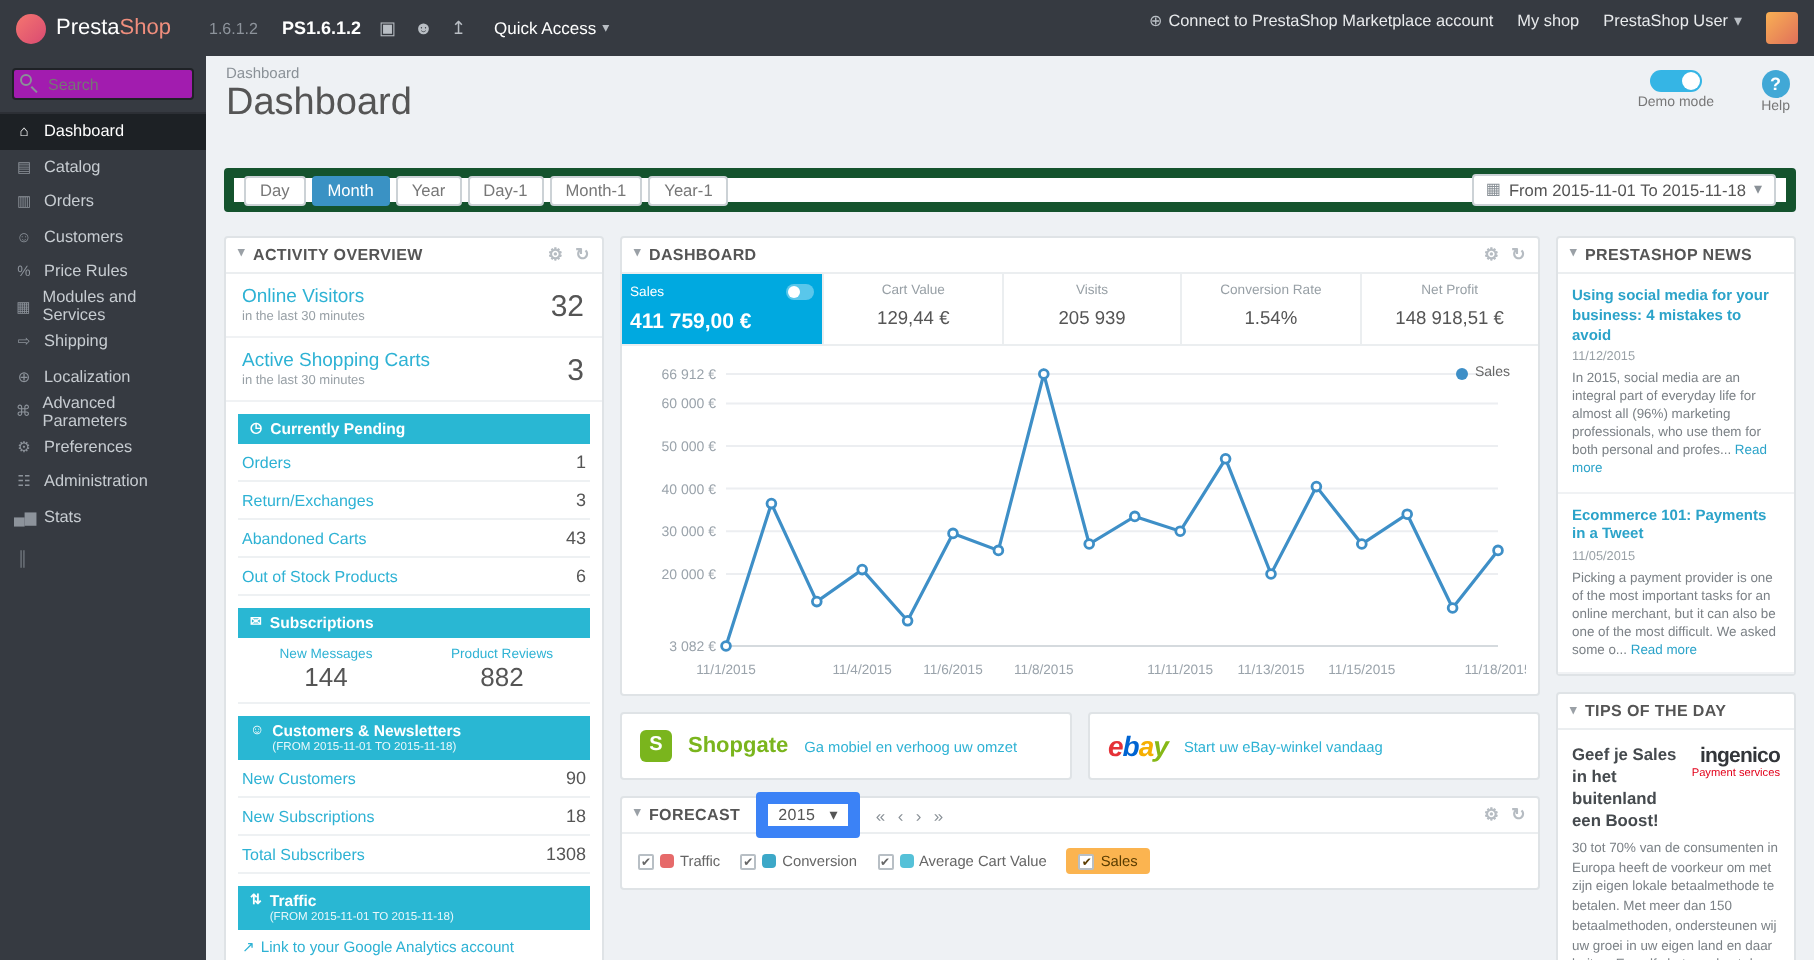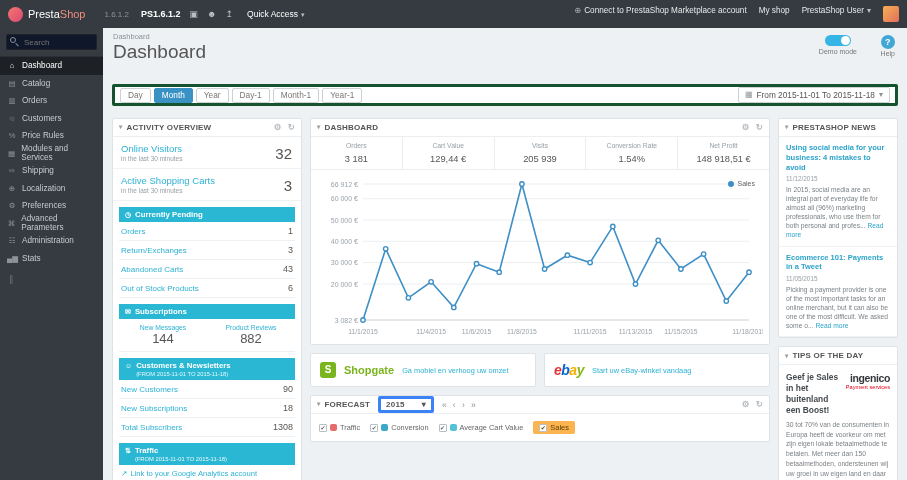--- a/index.html
+++ b/index.html
@@ -30,21 +30,21 @@
   .quick{margin-left:14px;font-size:8.5px;display:flex;align-items:center;gap:3px;cursor:pointer}
   .quick .i-caret{font-size:7px;color:#b9bec4}
   .tb-right{margin-left:auto;display:flex;align-items:flex-start;gap:12px;padding-right:8px}
   .tb-link{font-size:8.2px;color:#e8eaec;cursor:pointer;display:flex;align-items:center;gap:3px}
   .tb-link .ic{color:#b9bec4;font-size:8px}
   .avatar{width:16px;height:16px;border-radius:2px;background:linear-gradient(135deg,#f9b054,#e0705a)}
 
   
   .sidebar{position:absolute;top:28px;left:0;width:103px;height:452px;background:#363a41}
   .search-box{position:relative;padding:6px;border-bottom:1px solid #2c2f35}
-  .search{width:100%;height:16px;background:#0f172a;border:1px solid #1f2226;color:#ccc;
+  .search{width:100%;height:16px;background:#a21caf;border:1px solid #1f2226;color:#ccc;
     font-size:8px;padding:0 4px 0 17px;border-radius:2px}
   .mag{position:absolute;left:10px;top:50%;margin-top:-5px;width:6px;height:6px;
     border:1px solid #8a9197;border-radius:50%}
   .mag::after{content:"";position:absolute;left:4.5px;top:4.5px;width:4px;height:1px;
     background:#8a9197;transform:rotate(45deg);transform-origin:0 0}
   .nav-item{display:flex;align-items:center;gap:5px;height:17.5px;padding:0 7px;
     font-size:8.2px;color:#c7ccd1;cursor:pointer}
   .nav-item.active{background:#1d2125;color:#fff}
   .nav-ico{width:10px;text-align:center;font-size:7.5px;color:#8d939b}
   .nav-item.active .nav-ico{color:#fff}
@@ -59,21 +59,21 @@
   .toggle::after{content:"";position:absolute;right:1px;top:1px;width:9px;height:9px;
     background:#fff;border-radius:50%}
   .demo-label{font-size:7px;color:#777;margin-top:2px}
   .help{position:absolute;top:7px;right:12px;text-align:center;cursor:pointer}
   .help-circle{width:14px;height:14px;border-radius:50%;background:#41a8d6;margin:0 auto;
     color:#fff;font-size:9px;font-weight:bold;line-height:14px;text-align:center}
   .help-circle::before{content:"?"}
   .help-label{font-size:7px;color:#777;margin-top:1px}
 
   .toolbar{position:absolute;top:56px;left:9px;right:9px;height:22px;background:#fff;
-    border:3px solid #14532d;display:flex;align-items:center;padding:0 5px;border-radius:2px}
+    border:5px solid #14532d;display:flex;align-items:center;padding:0 5px;border-radius:2px}
   .range-btn{height:15px;padding:0 7px;border:1px solid #ccd2d6;background:#fff;color:#777;
     font-size:8.3px;margin-right:3px;border-radius:2px;cursor:pointer;font-family:inherit}
   .range-btn.active{background:#3a92c4;border-color:#35810f0;border-color:#3a92c4;color:#fff}
   .date-picker{margin-left:auto;display:flex;align-items:center;gap:4px;border:1px solid #ccd2d6;
     height:16px;padding:0 6px;font-size:8.3px;color:#555;border-radius:2px;background:#fff;cursor:pointer}
   .date-picker .ic{color:#8a9197;font-size:8px}
 
   .col-left{position:absolute;top:90px;left:9px;width:190px}
   .col-mid{position:absolute;top:90px;left:207px;width:460px}
   .col-right{position:absolute;top:90px;left:675px;width:120px}
@@ -129,22 +129,22 @@
   .promo{flex:1;background:#fff;border:1px solid #dfe3e6;height:34px;display:flex;
     align-items:center;padding:0 9px;gap:8px;border-radius:2px;cursor:pointer}
   .sg-badge{width:16px;height:16px;background:#7ab51d;color:#fff;border-radius:3px;
     font-weight:bold;text-align:center;line-height:16px;font-size:10px}
   .sg-text{color:#7ab51d;font-weight:bold;font-size:11px}
   .ebay-logo{font-weight:bold;font-style:italic;font-size:14px;letter-spacing:-.5px}
   .eb-e{color:#e53238}.eb-b{color:#0064d2}.eb-a{color:#f5af02}.eb-y{color:#86b817}
   .promo-link{font-size:7.4px;color:#2eb2d4;text-decoration:none}
 
   
-  .year-select{border:3px solid #3b82f6;font-size:8px;padding:1px 5px;margin-left:8px;color:#555;
-    display:flex;gap:17px;align-items:center;border-radius:2px;font-weight:bold;cursor:pointer}
+  .year-select{border:6px solid #3b82f6;font-size:8px;padding:1px 5px;margin-left:8px;color:#555;
+    display:flex;gap:7px;align-items:center;border-radius:2px;font-weight:normal;cursor:pointer}
   .pager{margin-left:8px;color:#8a9197;font-size:8.5px;display:flex;gap:6px;font-weight:normal}
   .pager span{cursor:pointer}
   .fc-legend{display:flex;align-items:center;gap:10px;padding:7px 8px;font-size:7.4px;color:#666}
   .fc-item{display:flex;align-items:center;gap:3px;cursor:pointer}
   .cb{width:8px;height:8px;border:1px solid #b8bfc5;background:#fff;display:inline-block;
     position:relative;border-radius:1px}
   .cb::after{content:"✔";font-size:6px;color:#666;position:absolute;top:-1px;left:0.5px}
   .dot{width:7px;height:7px;border-radius:2px;display:inline-block}
   .d-traffic{background:#e66a6a}.d-conv{background:#3ca8c8}.d-acv{background:#55c1d8}
   .fc-item.sales{background:#fbb450;border-radius:2px;padding:2px 6px;color:#5a3c00}
@@ -228,26 +228,26 @@
   </div>
   <div class="nav-item">
     <span class="nav-ico ic i-shipping"></span>
     <span>Shipping</span>
   </div>
   <div class="nav-item">
     <span class="nav-ico ic i-local"></span>
     <span>Localization</span>
   </div>
   <div class="nav-item">
+    <span class="nav-ico ic i-adv"></span>
+    <span>Advanced Parameters</span>
+  </div>
+  <div class="nav-item">
     <span class="nav-ico ic i-prefs"></span>
     <span>Preferences</span>
-  </div>
-  <div class="nav-item">
-    <span class="nav-ico ic i-adv"></span>
-    <span>Advanced Parameters</span>
   </div>
   <div class="nav-item">
     <span class="nav-ico ic i-admin"></span>
     <span>Administration</span>
   </div>
   <div class="nav-item">
     <span class="nav-ico ic i-stats"></span>
     <span>Stats</span>
   </div>
   <div class="collapse ic i-pause"></div>
@@ -383,23 +383,26 @@
     <section class="panel">
       <div class="panel-h">
         <span class="ph-ico ic i-caret"></span>
         <span>DASHBOARD</span>
         <span class="panel-tools">
           <span class="ic i-gear"></span>
           <span class="ic i-refresh"></span>
         </span>
       </div>
       <div class="stats">
-        <div class="stat">
-          <div class="s-lbl">Orders</div>
-          <div class="s-val">3 181</div>
+        <div class="stat active">
+          <div class="s-lbl">
+            <span>Sales</span>
+            <span class="mini-toggle"></span>
+          </div>
+          <div class="s-val">411 759,00 €</div>
         </div>
         <div class="stat">
           <div class="s-lbl">Cart Value</div>
           <div class="s-val">129,44 €</div>
         </div>
         <div class="stat">
           <div class="s-lbl">Visits</div>
           <div class="s-val">205 939</div>
         </div>
         <div class="stat">

